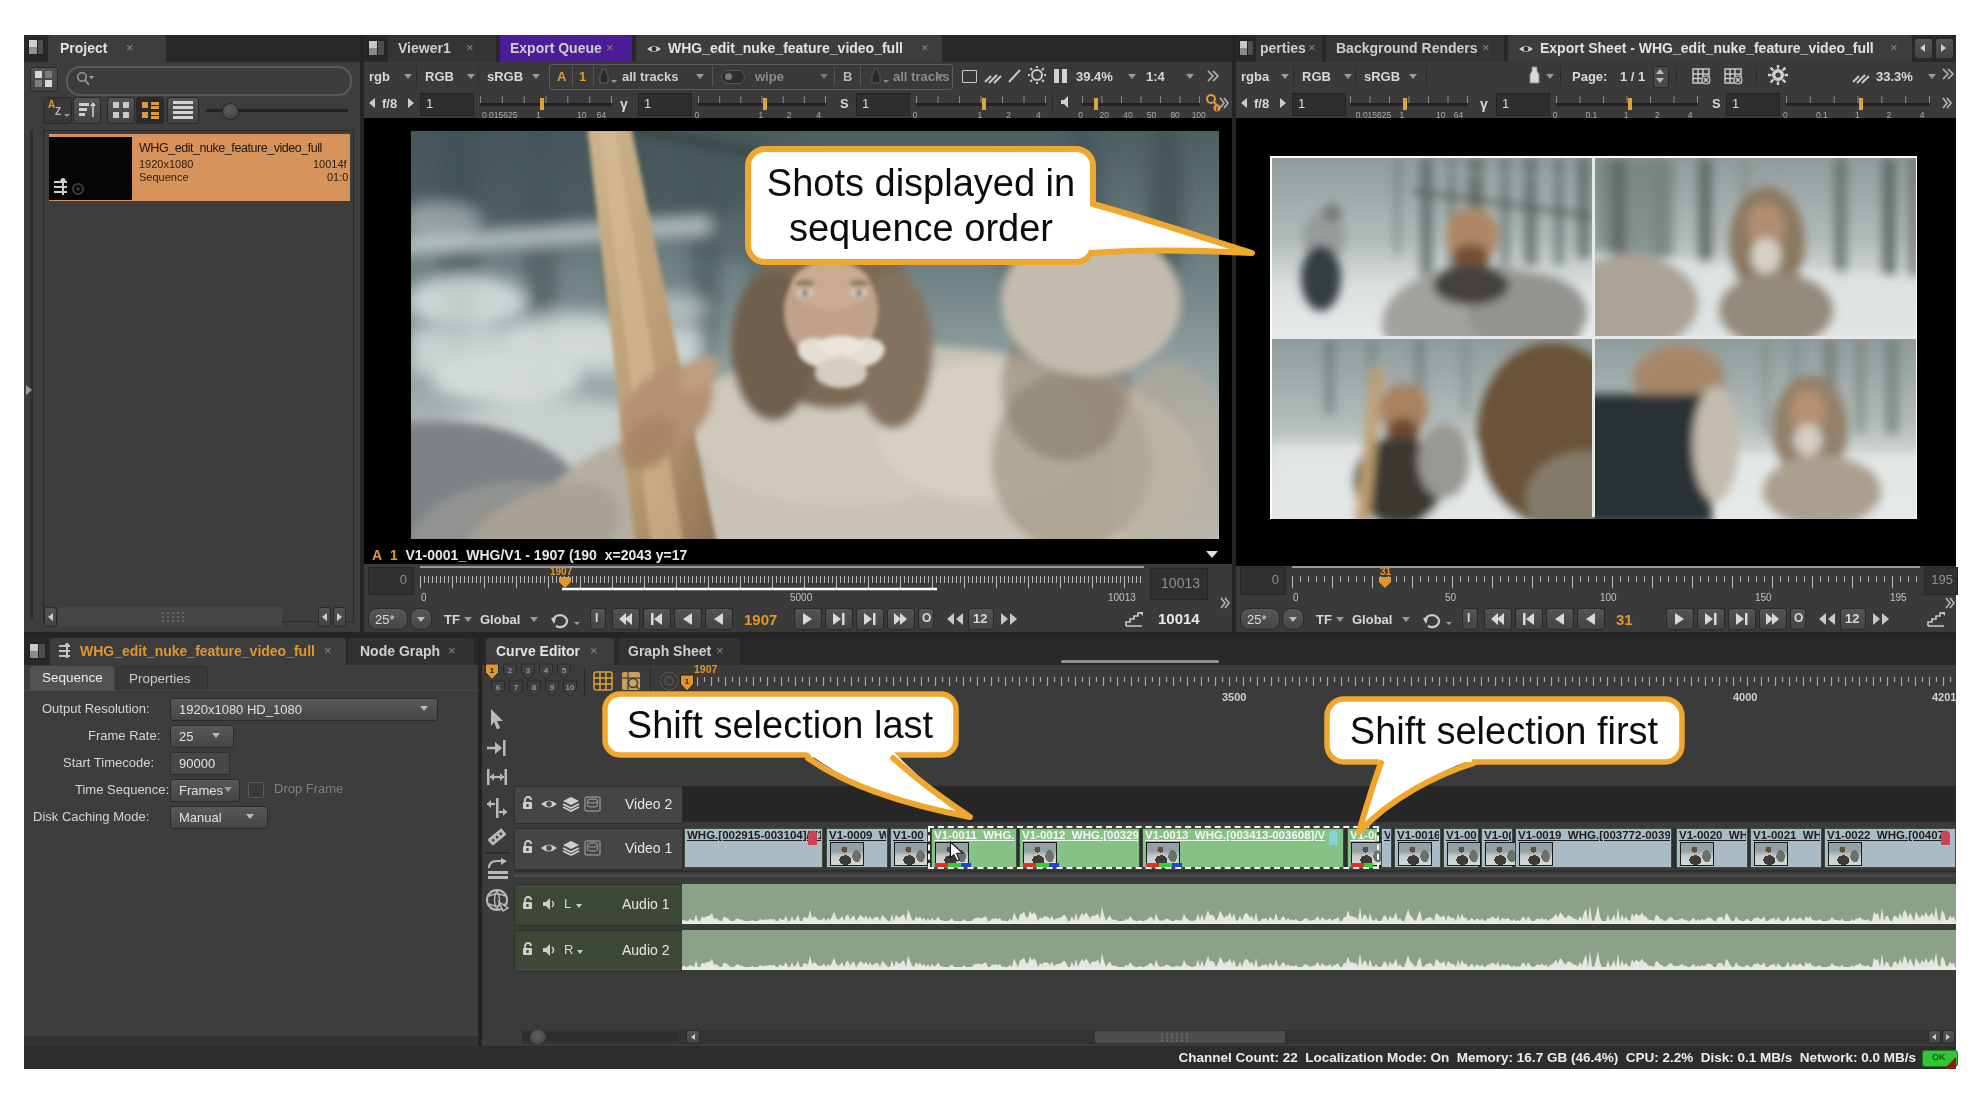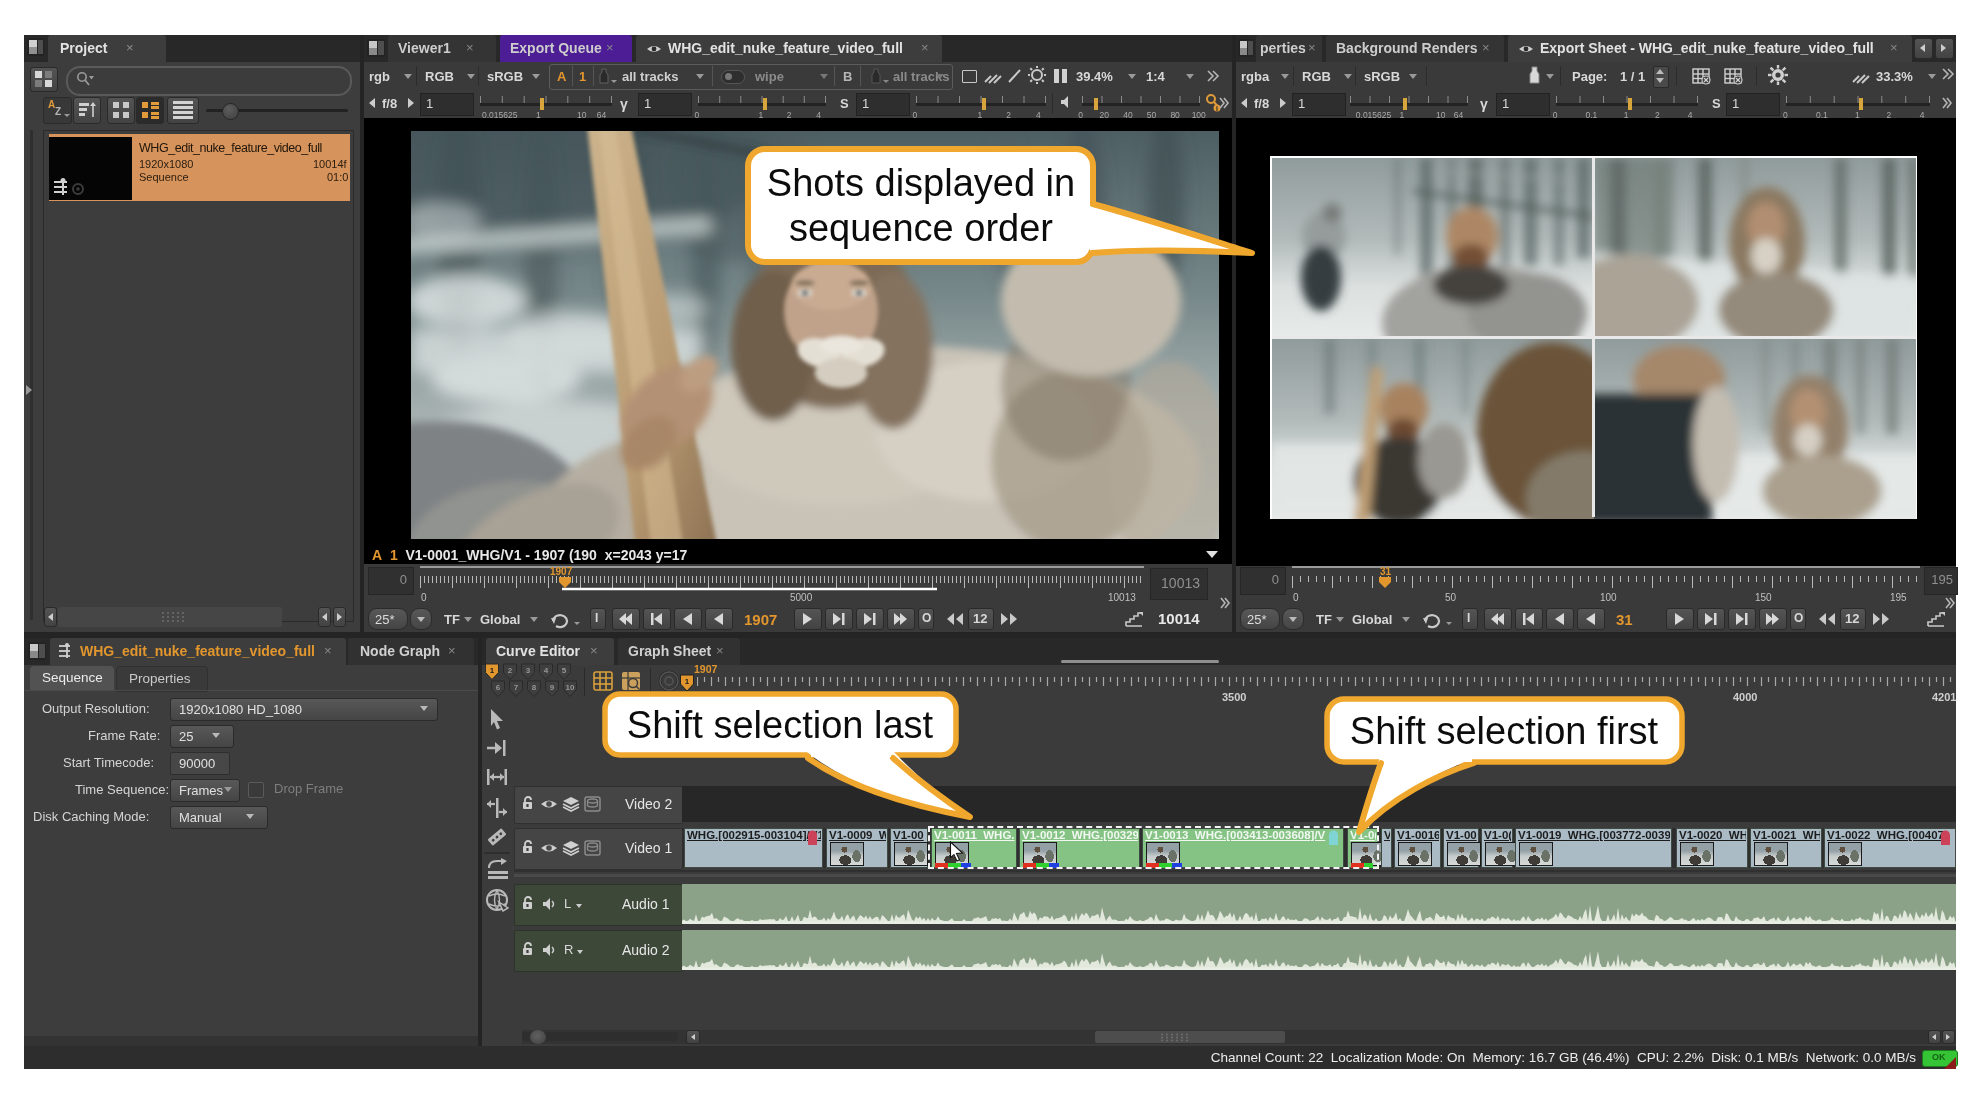--- a/index.html
+++ b/index.html
@@ -1708,21 +1708,21 @@
     <circle cx="12" cy="7.5" r="1" fill="#6e6e6e"></circle>
     <circle cx="17" cy="7.5" r="1" fill="#6e6e6e"></circle>
     <circle cx="22" cy="7.5" r="1" fill="#6e6e6e"></circle>
     <circle cx="27" cy="7.5" r="1" fill="#6e6e6e"></circle>
   </svg>
 <div class="btn" style="left:1928px;top:1030px;width:13px;height:14px"></div>
 <div class="abs" style="width:0;height:0;border-top:3.5px solid transparent;border-bottom:3.5px solid transparent;border-right:4px solid #ccc;left:1932px;top:1034px"></div>
 <div class="btn" style="left:1942px;top:1030px;width:13px;height:14px"></div>
 <div class="abs" style="width:0;height:0;border-top:3.5px solid transparent;border-bottom:3.5px solid transparent;border-left:4px solid #ccc;left:1946px;top:1034px"></div>
 <div class="abs" style="left:24px;top:1046px;width:1932px;height:23px;background:#2d2d2d"></div>
-<div class="abs" style="right:66px;top:1050px;white-space:nowrap;font-size:13.5px;color:#ececec;font-weight:normal">Channel Count: 22&nbsp;&nbsp;Localization Mode: On&nbsp;&nbsp;Memory: 16.7 GB (46.4%)&nbsp;&nbsp;CPU: 2.2%&nbsp;&nbsp;Disk: 0.1 MB/s&nbsp;&nbsp;Network: 0.0 MB/s</div>
+<div class="abs" style="right:66px;top:1050px;white-space:nowrap;font-size:13.5px;color:#ececec;font-weight:bold">Channel Count: 22&nbsp;&nbsp;Localization Mode: On&nbsp;&nbsp;Memory: 16.7 GB (46.4%)&nbsp;&nbsp;CPU: 2.2%&nbsp;&nbsp;Disk: 0.1 MB/s&nbsp;&nbsp;Network: 0.0 MB/s</div>
 <div class="abs" style="left:1922px;top:1050px;width:34px;height:15px;background:#35c435;border-radius:3px;border:1px solid #1d7a1d">
     <span style="position:absolute;left:9px;top:1px;font-size:9px;color:#156015;font-weight:bold">OK</span>
   </div>
 <svg class="abs" style="left:1944px;top:1057px" width="12" height="12">
     <path d="M12 0 L12 12 L0 12 z" fill="#8c1a1a"></path>
   </svg>
 <svg class="abs" style="left:740px;top:140px" width="520" height="135" viewBox="0 0 520 135">
     <rect x="8" y="9" width="345" height="113" rx="17" fill="#fff" stroke="#f0a72e" stroke-width="6"></rect>
     <path d="M350 66 C 402 79, 462 98, 512 113 C 452 109, 400 108, 350 111 Z" fill="#fff"></path>
     <path d="M353 64 C 404 78, 464 98, 512 113 C 452 110, 400 109, 352 113" fill="none" stroke="#f0a72e" stroke-width="6" stroke-linejoin="round" stroke-linecap="round"></path>

